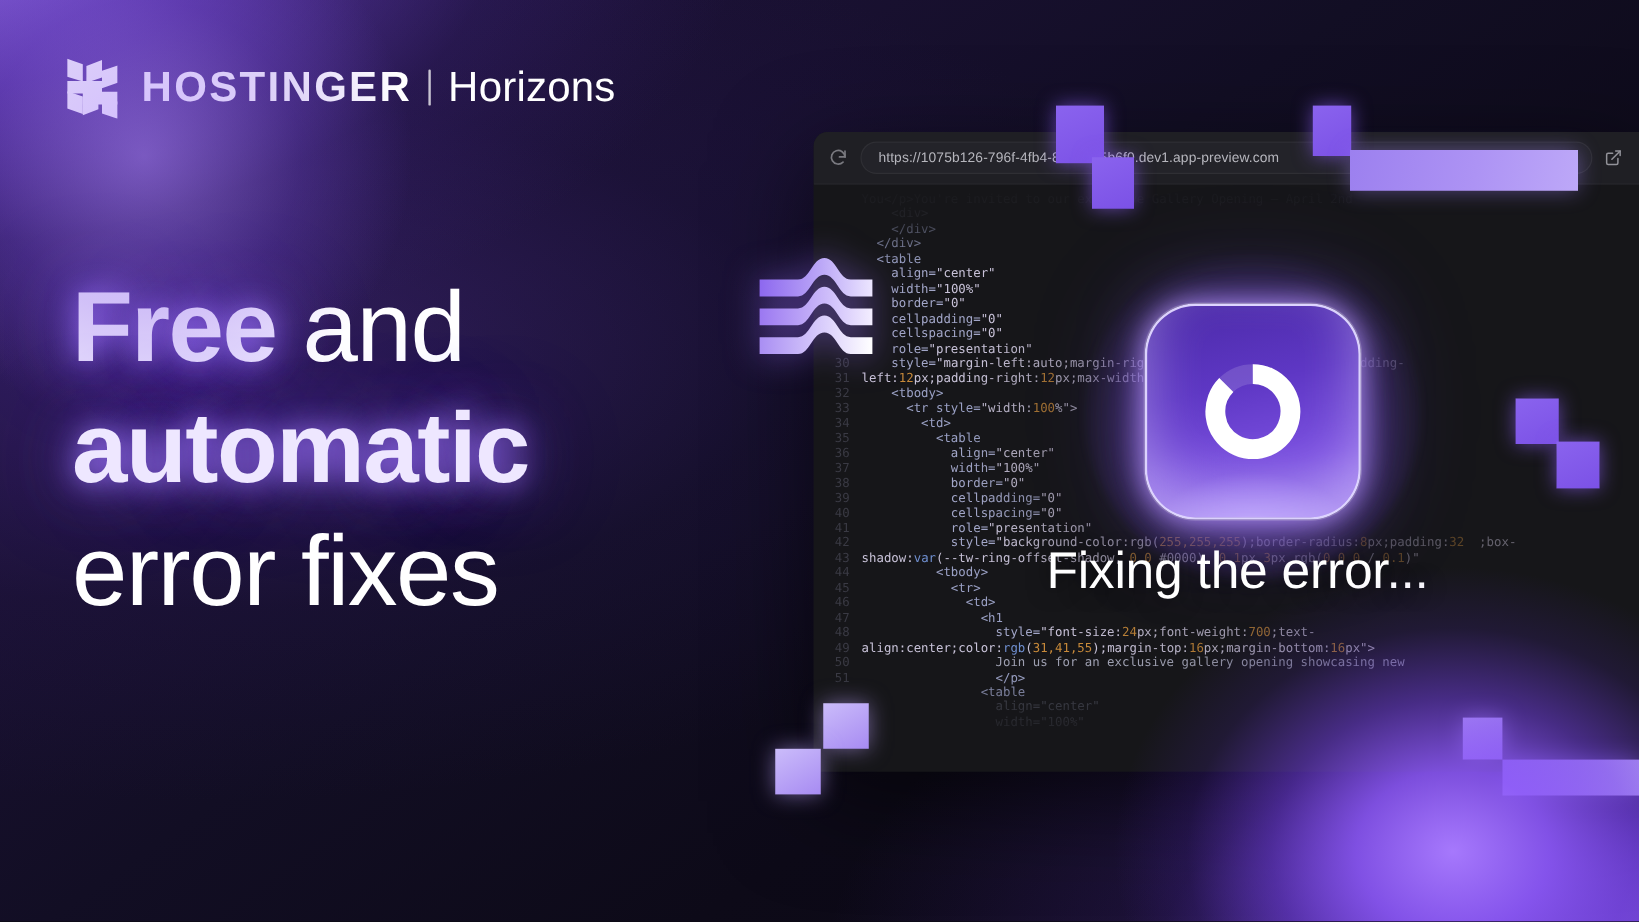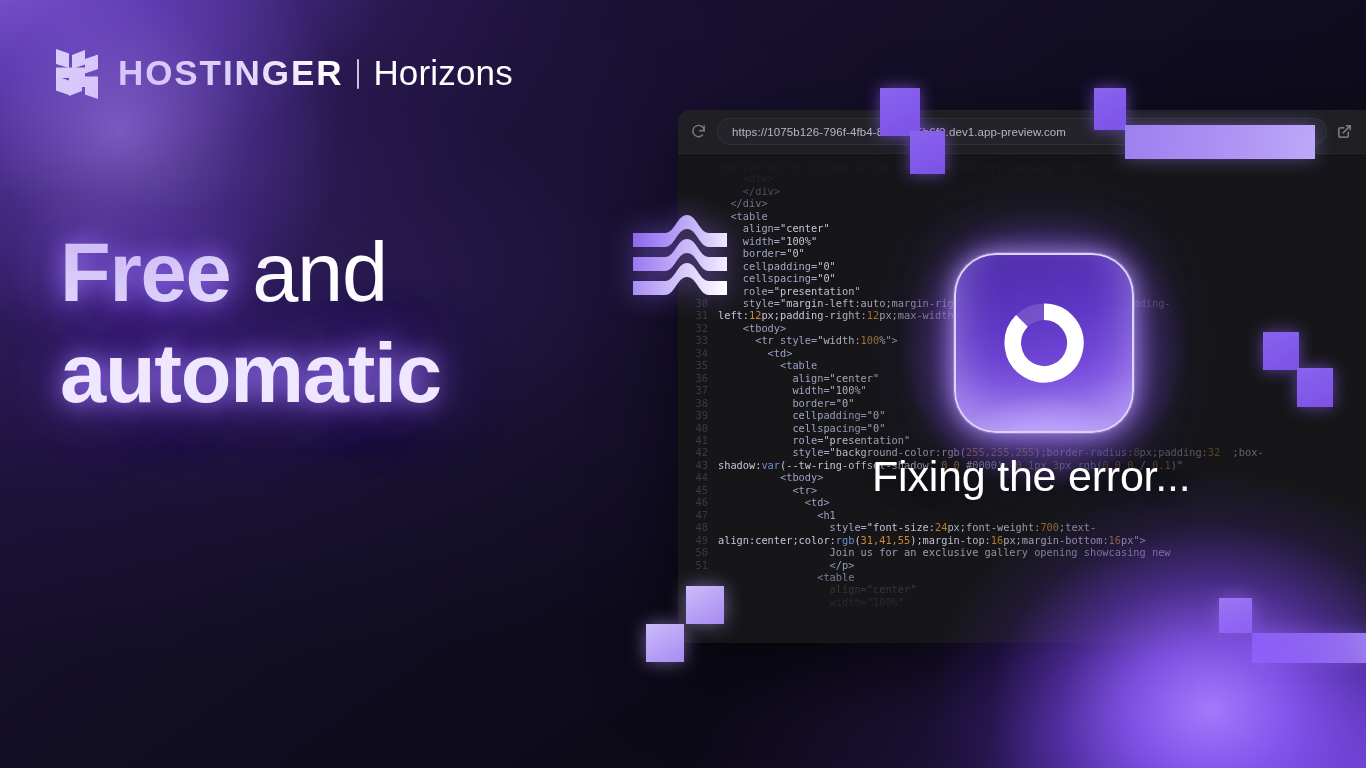--- a/index.html
+++ b/index.html
@@ -240,20 +240,21 @@
       <polygon points="29,12 42,7.5 42,22 29,26.5" fill="#ffffff"></polygon>
     </svg>
     <div>
       <span class="logo-word">HOSTINGER</span><span class="logo-div"></span><span class="logo-sub">Horizons</span>
     </div>
   </div>
 
   <h1 class="headline">
     <span class="hl-line"><span class="hl-strong">Free</span><span class="hl-plain"> and</span></span>
     <span class="hl-line"><span class="hl-strong">automatic</span></span>
+    <span class="hl-line"><span class="hl-plain">error fixes</span></span>
   </h1>
 
   <div class="browser">
 
     <div class="browser-bar">
       <svg class="reload-icon" viewBox="0 0 24 24" fill="none" stroke="#c3c3cb" stroke-width="2" stroke-linecap="round">
         <path d="M20 11a8 8 0 1 0-2.3 6"></path>
         <polyline points="20,4 20,11 13.5,11"></polyline>
       </svg>
       <div class="url-pill">

